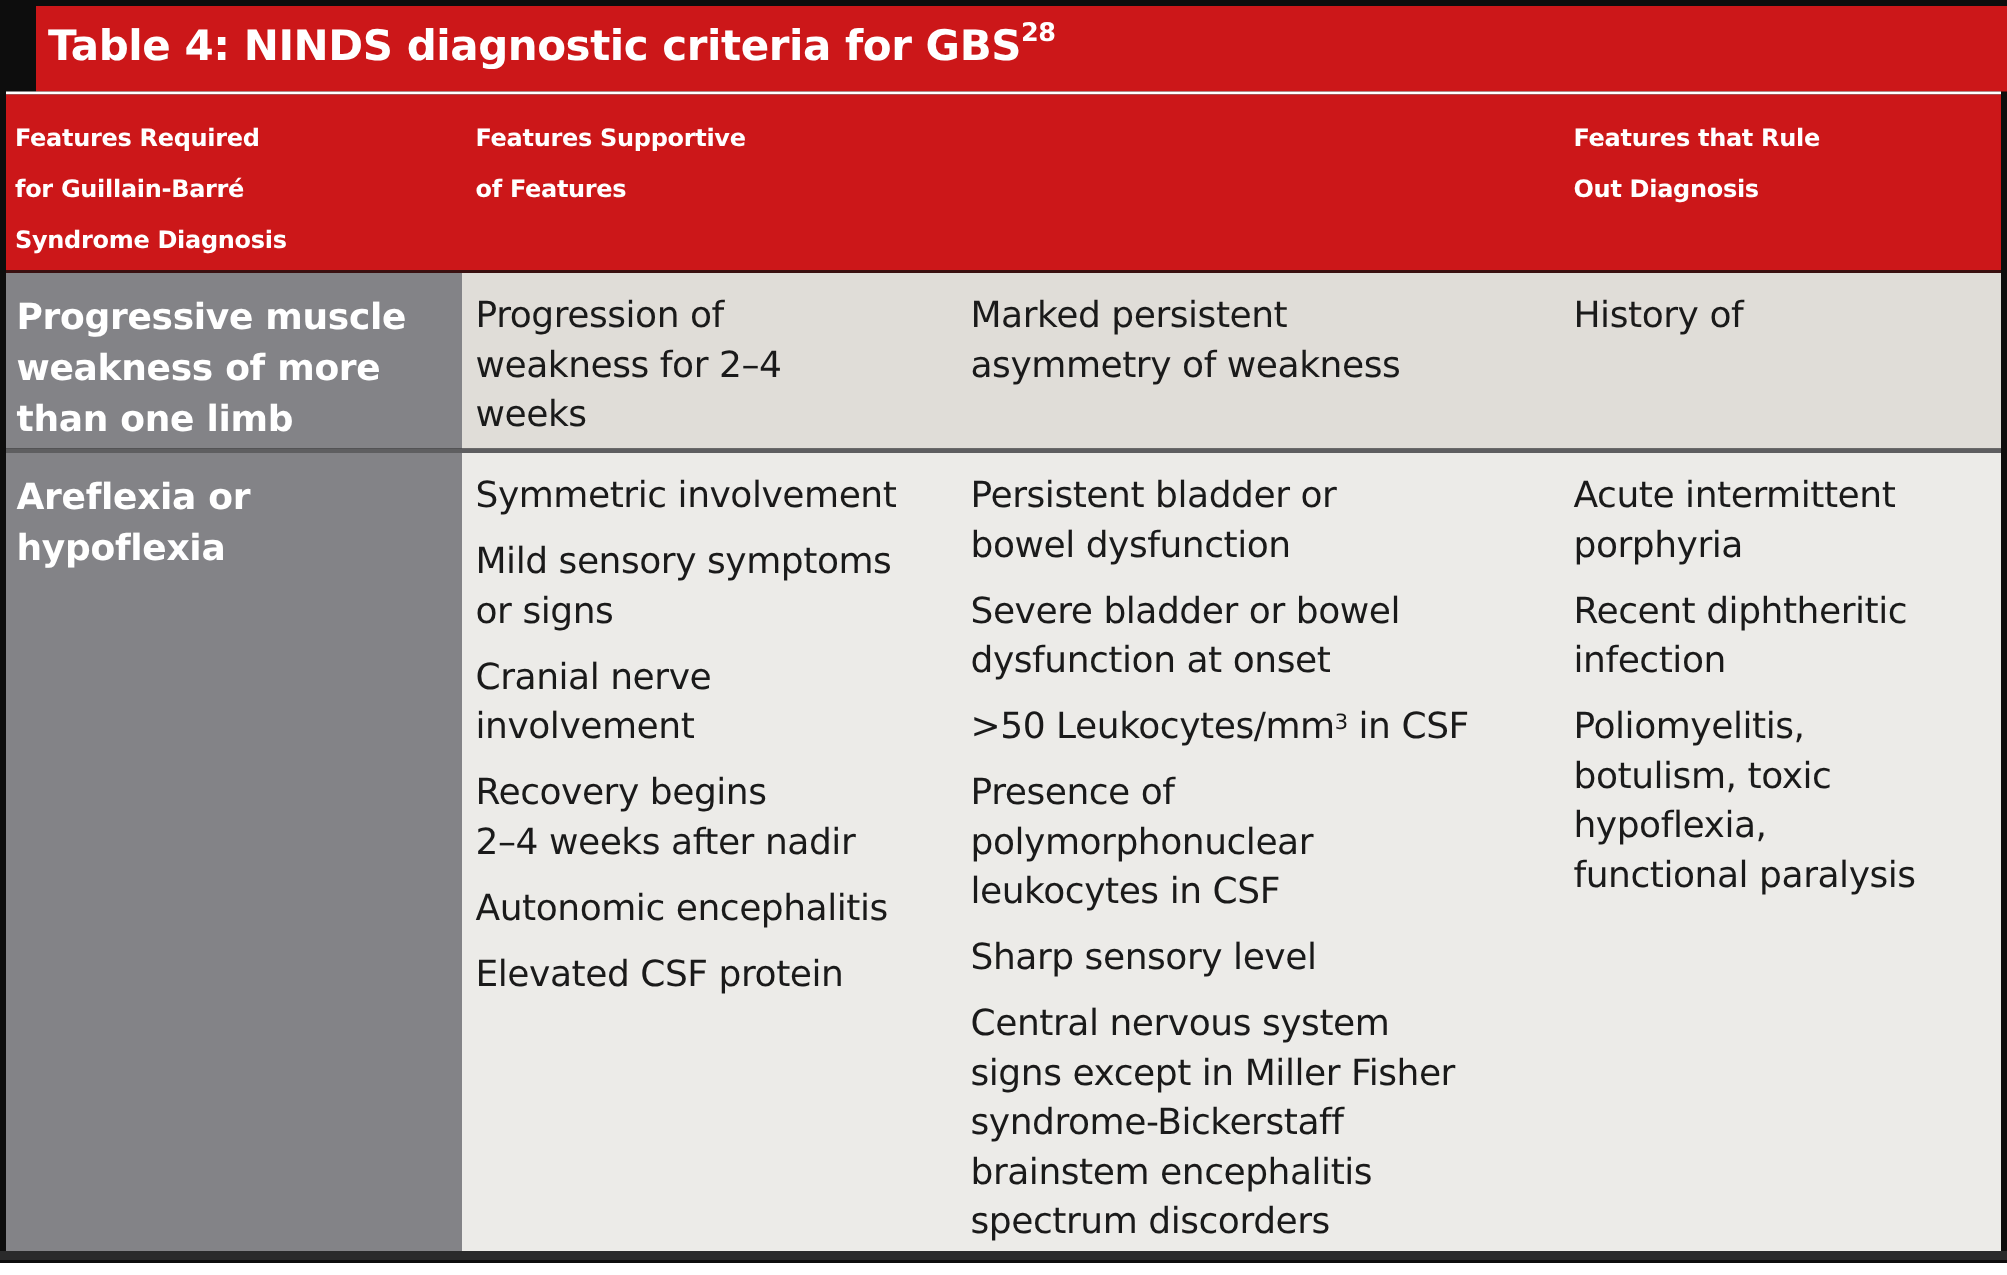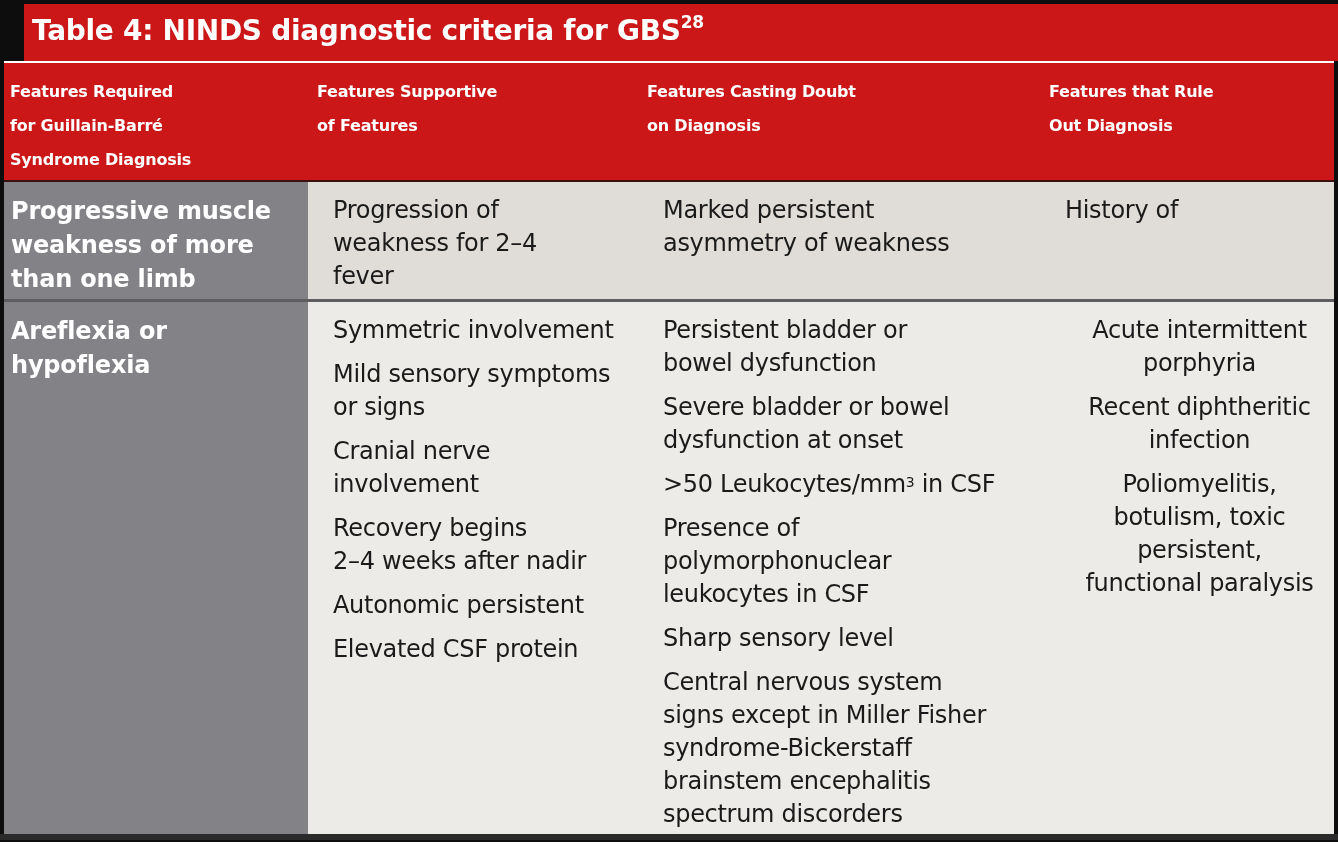--- a/index.html
+++ b/index.html
@@ -16,21 +16,21 @@
   .row1 { top:182px; height:117px; }
   .row2 { top:302px; height:532px; }
   .row-sep { position:absolute; left:4px; top:299px; width:1330px; height:3px; background:#5e5e60; }
   .bottom-border { position:absolute; left:0; top:834px; width:1338px; height:6px; background:#2a2a2b; }
   .c0 { position:absolute; left:0; top:0; width:304px; height:100%; background:#838387; }
   .c-rest { position:absolute; left:304px; top:0; width:1026px; height:100%; }
   .row1 .c-rest { background:#e0ddd8; }
   .row2 .c-rest { background:#ecebe8; }
   .req-text { position:absolute; left:7px; top:12px; color:#ffffff; font-weight:bold; font-size:24px; line-height:34px; letter-spacing:-0.2px; }
   .cell { position:absolute; top:12px; color:#1a1a1a; font-size:24px; line-height:33px; letter-spacing:-0.3px; }
-  .cell .item { margin:0 0 11px 16px; }
+  .cell .item { margin:0 0 11px 0; }
   .cell sup { font-size:14px; vertical-align:top; position:relative; top:-2px; }
 </style>
 </head>
 <body>
 
 <div class="frame"></div>
 
 <div class="title-bar">
   <div class="title-text"><span>Table 4: NINDS diagnostic criteria for GBS</span><sup>28</sup></div>
 </div>
@@ -39,45 +39,41 @@
 <div class="header-row">
   <div class="hcell" style="left:6px;width:296px;">
     <div>Features Required</div>
     <div>for Guillain-Barré</div>
     <div>Syndrome Diagnosis</div>
   </div>
   <div class="hcell" style="left:313px;width:320px;">
     <div>Features Supportive</div>
     <div>of Features</div>
   </div>
-  <div class="hcell" style="left:643px;width:396px;">
-    <div>Features Casting Doubt</div>
-    <div>on Diagnosis</div>
-  </div>
   <div class="hcell" style="left:1045px;width:280px;">
     <div>Features that Rule</div>
     <div>Out Diagnosis</div>
   </div>
 </div>
 <div class="header-bottom"></div>
 
 <div class="row row1">
   <div class="c0">
     <div class="req-text">
       <div>Progressive muscle</div>
       <div>weakness of more</div>
       <div>than one limb</div>
     </div>
   </div>
   <div class="c-rest"></div>
   <div class="cell" style="left:313px;width:320px;">
     <div class="item">
       <div>Progression of</div>
       <div>weakness for 2–4</div>
-      <div>fever</div>
+      <div>weeks</div>
     </div>
   </div>
   <div class="cell" style="left:643px;width:396px;">
     <div class="item">
       <div>Marked persistent</div>
       <div>asymmetry of weakness</div>
     </div>
   </div>
   <div class="cell" style="left:1045px;width:280px;">
     <div class="item">
@@ -107,21 +103,21 @@
       </div>
     <div class="item">
         <div>Cranial nerve</div>
         <div>involvement</div>
       </div>
     <div class="item">
         <div>Recovery begins</div>
         <div>2–4 weeks after nadir</div>
       </div>
     <div class="item">
-        <div>Autonomic persistent</div>
+        <div>Autonomic encephalitis</div>
       </div>
     <div class="item">
         <div>Elevated CSF protein</div>
       </div>
   </div>
 
   <div class="cell" style="left:643px;width:396px;">
     <div class="item">
         <div>Persistent bladder or</div>
         <div>bowel dysfunction</div>
@@ -143,31 +139,31 @@
       </div>
     <div class="item">
         <div>Central nervous system</div>
         <div>signs except in Miller Fisher</div>
         <div>syndrome-Bickerstaff</div>
         <div>brainstem encephalitis</div>
         <div>spectrum discorders</div>
       </div>
   </div>
 
-  <div class="cell" style="left:1045px;width:285px;text-align:center;">
+  <div class="cell" style="left:1045px;width:285px;">
     <div class="item">
         <div>Acute intermittent</div>
         <div>porphyria</div>
       </div>
     <div class="item">
         <div>Recent diphtheritic</div>
         <div>infection</div>
       </div>
     <div class="item">
         <div>Poliomyelitis,</div>
         <div>botulism, toxic</div>
-        <div>persistent,</div>
+        <div>hypoflexia,</div>
         <div>functional paralysis</div>
       </div>
   </div>
 </div>
 
 <div class="bottom-border"></div>
 
 </body></html>

